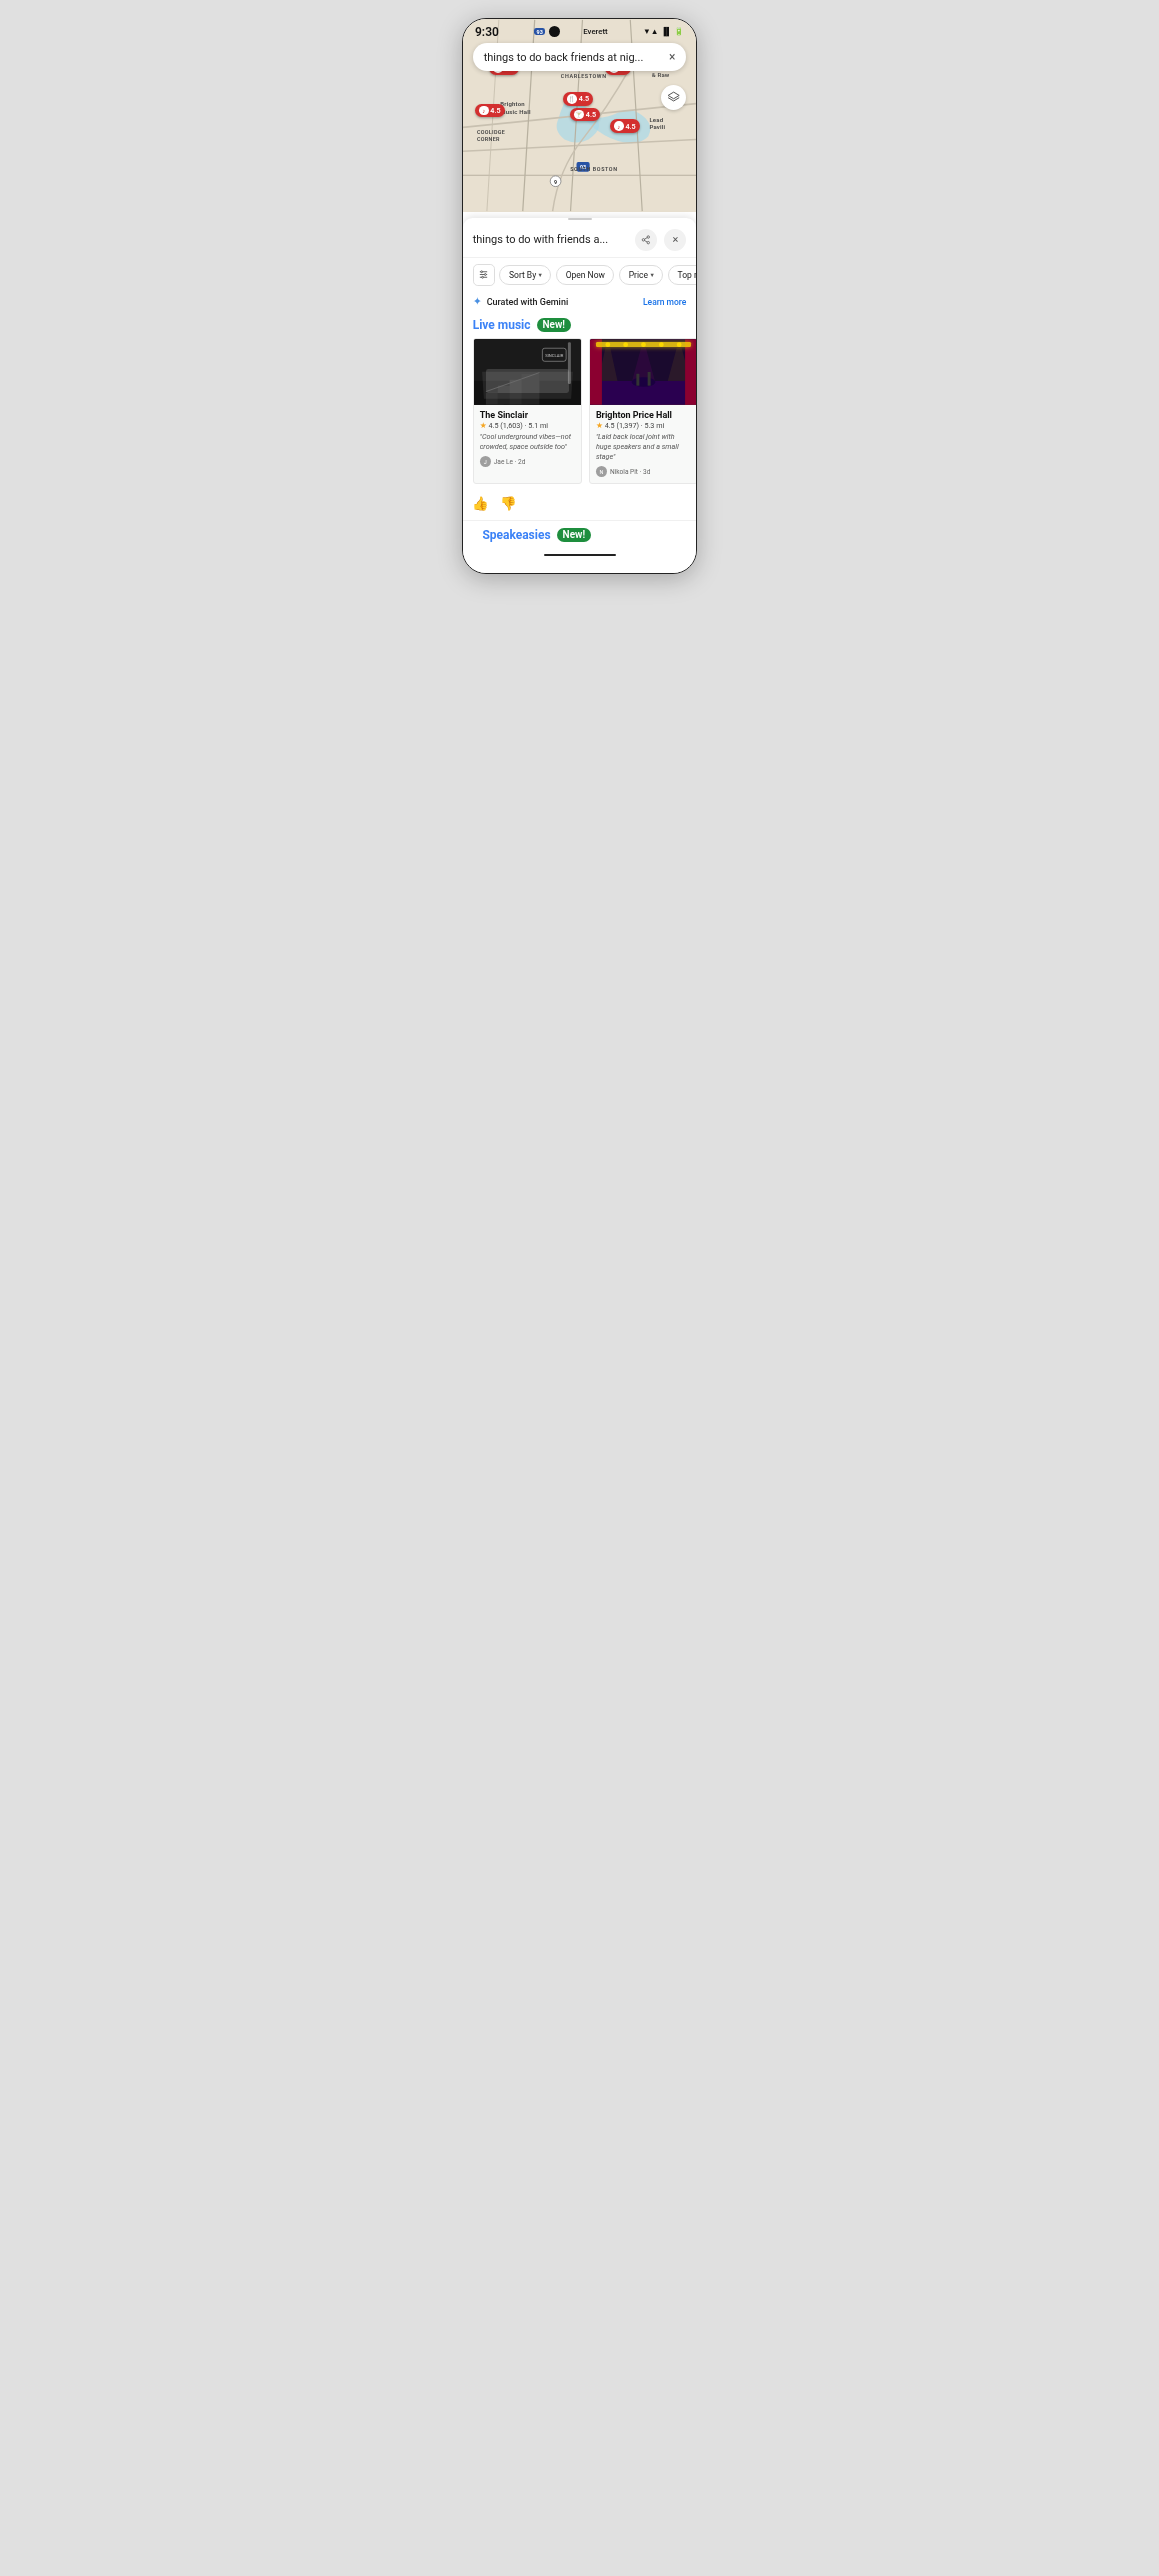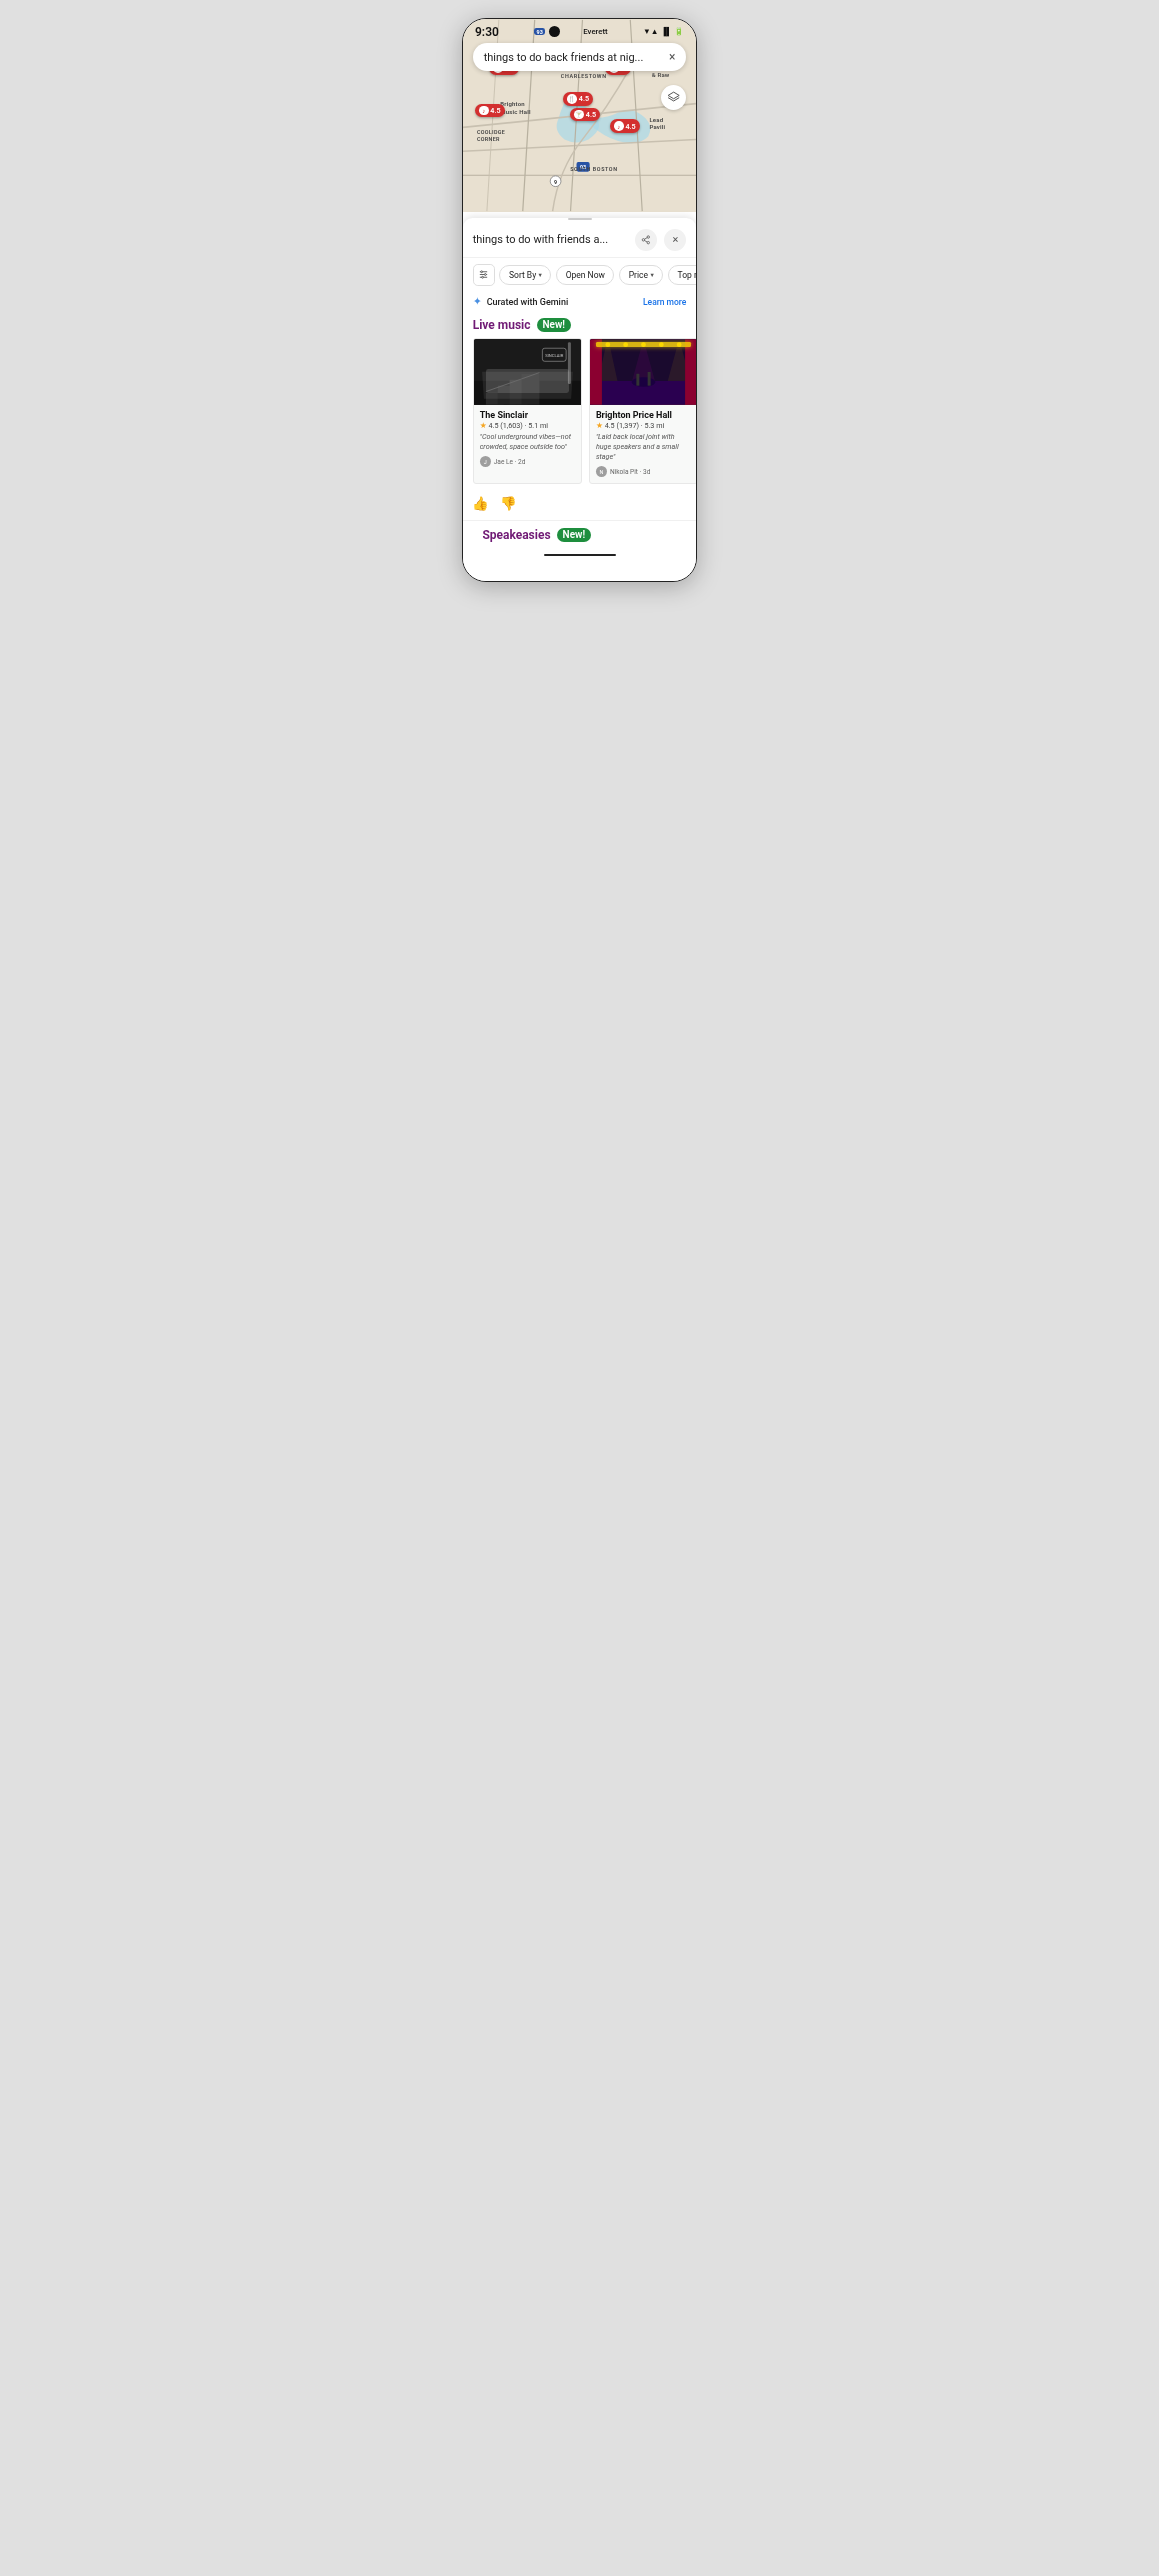--- a/index.html
+++ b/index.html
@@ -162,21 +162,21 @@
       color: #444;
       font-weight: 500;
       letter-spacing: 0.2px;
     }
     
     .bottom-sheet {
       background: white;
       border-radius: 9.7px 9.7px 0 0;
       position: relative;
       z-index: 20;
-      padding-bottom: 20px;
+      padding-bottom: 12px;
       box-shadow: 0 -1.2px 7.2px rgba(0,0,0,0.1);
     }
     .sheet-handle {
       width: 24px;
       height: 2.4px;
       background: #ccc;
       border-radius: 1.2px;
       margin: 6px auto 4.8px;
     }
     
@@ -282,21 +282,21 @@
     
     .section-header {
       display: flex;
       align-items: center;
       gap: 6px;
       padding: 2.4px 9.7px 6px;
     }
     .section-title {
       font-size: 12px;
       font-weight: 700;
-      color: #701a75;
+      color: #3b82f6;
       text-align: center;
     }
     .new-badge {
       background: #1e8e3e;
       color: white;
       border-radius: 7.2px;
       padding: 1.2px 6px;
       font-size: 10px;
       font-weight: 600;
     }

